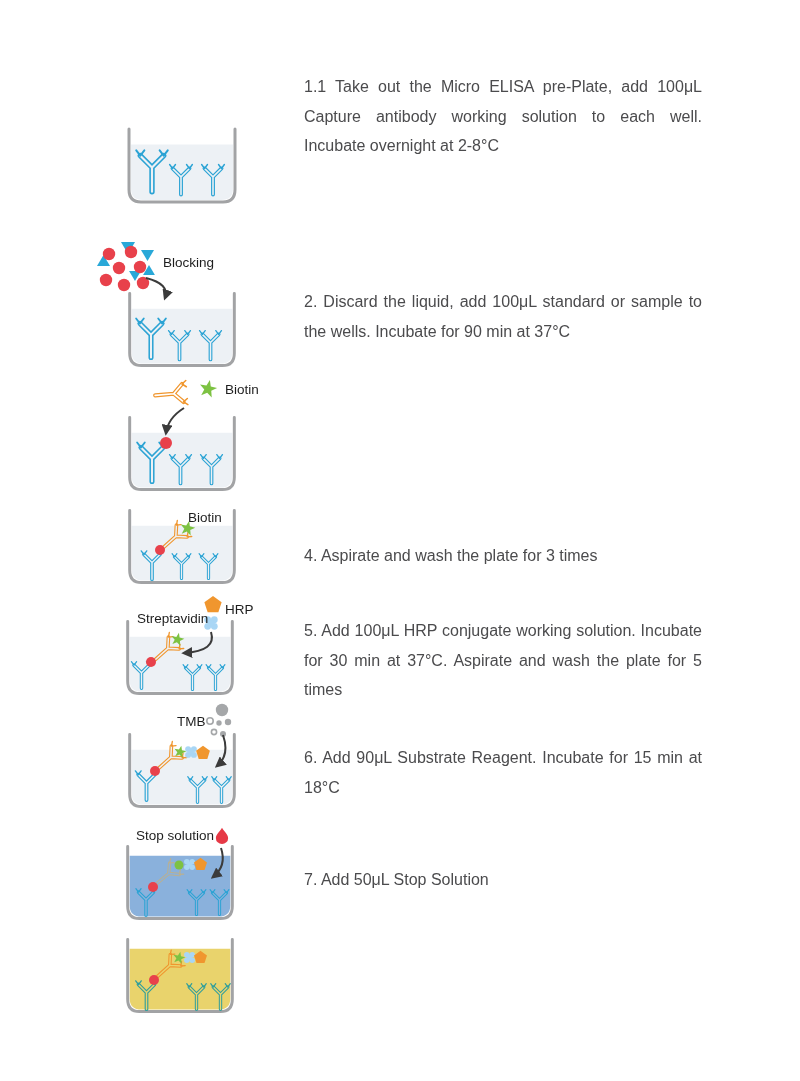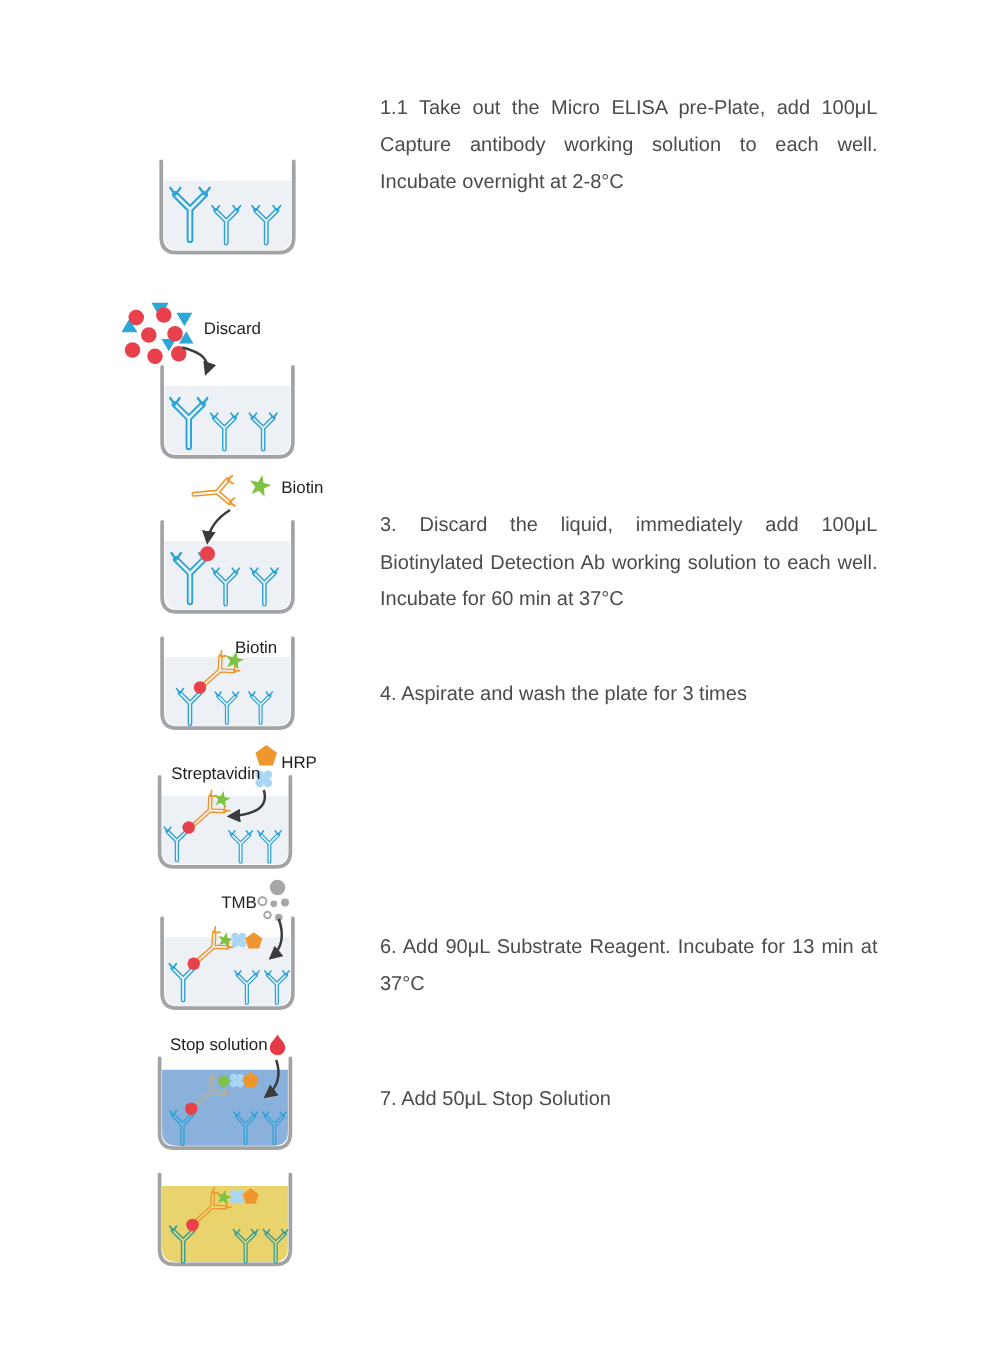--- a/index.html
+++ b/index.html
@@ -197,37 +197,40 @@
     <use href="#flower" x="63" y="15" width="13" height="13"></use>
     <use href="#pent" x="73" y="14" width="15" height="15"></use>
     <g>
       <use href="#ab" x="13" y="43" width="27" height="32" style="--ab:#2f9e9c;--lq:#e9d36c"></use>
       <use href="#ab" x="65" y="46" width="23" height="29" style="--ab:#2f9e9c;--lq:#e9d36c"></use>
       <use href="#ab" x="89" y="46" width="23" height="29" style="--ab:#2f9e9c;--lq:#e9d36c"></use>
     </g>
     <circle cx="34" cy="44" r="5" fill="#e8414b"></circle>
   </svg>
 
-  <span class="lbl" style="left:163px;top:255px">Discard</span>
+  <span class="lbl" style="left:163px;top:255px">Blocking</span>
   <span class="lbl" style="left:225px;top:382px">Biotin</span>
   <span class="lbl" style="left:188px;top:510px">Biotin</span>
   <span class="lbl" style="left:137px;top:611px">Streptavidin</span>
   <span class="lbl" style="left:225px;top:602px">HRP</span>
   <span class="lbl" style="left:177px;top:714px">TMB</span>
   <span class="lbl" style="left:136px;top:828px">Stop solution</span>
 
   <div class="step" style="top:72px">
     <p>1.1 Take out the Micro ELISA pre-Plate, add 100μL Capture antibody working solution to each well. Incubate overnight at 2-8°C</p>
   </div>
-  <div class="step" style="top:406px">
-    <p>3. Discard the liquid, immediately add 100μL Biotinylated Detection Ab working solution to each well. Incubate for 60 min at 37°C</p>
+  <div class="step" style="top:287px">
+    <p>2. Discard the liquid, add 100μL standard or sample to the wells. Incubate for 90 min at 37°C</p>
   </div>
   <div class="step" style="top:541px">
     <p>4. Aspirate and wash the plate for 3 times</p>
   </div>
+  <div class="step" style="top:616px">
+    <p>5. Add 100μL HRP conjugate working solution. Incubate for 30 min at 37°C. Aspirate and wash the plate for 5 times</p>
+  </div>
   <div class="step" style="top:743px">
-    <p>6. Add 90μL Substrate Reagent. Incubate for 13 min at 37°C</p>
+    <p>6. Add 90μL Substrate Reagent. Incubate for 15 min at 18°C</p>
   </div>
   <div class="step" style="top:865px">
     <p>7. Add 50μL Stop Solution</p>
   </div>
 
 </div>
 
 </body></html>

